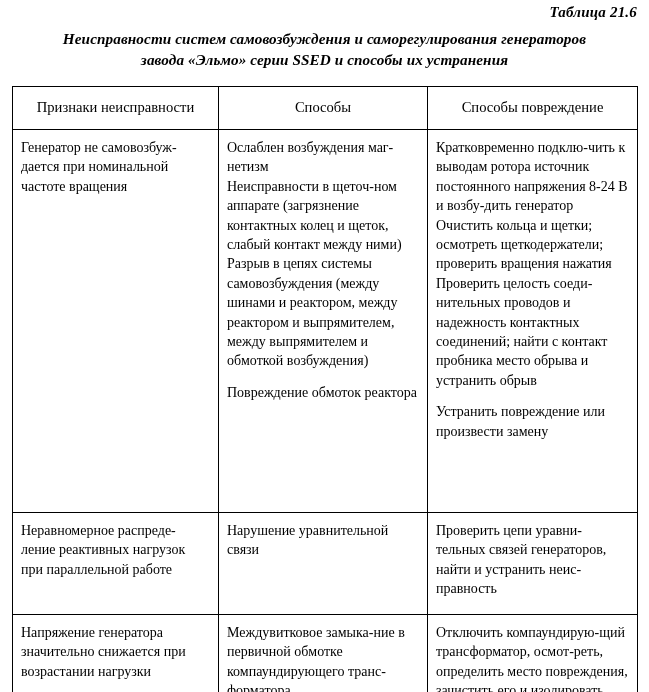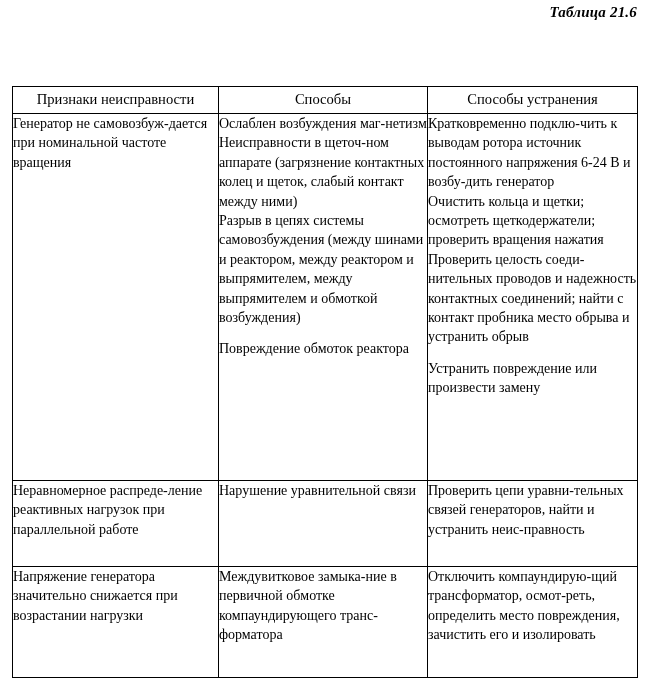--- a/index.html
+++ b/index.html
@@ -58,21 +58,21 @@
     table-layout: fixed;
     border: 1.6px solid #000;
   }
   .grid col.c1 { width: 206px; }
   .grid col.c2 { width: 209px; }
   .grid col.c3 { width: 210px; }
 
   .grid td, .grid th {
     border: 1.1px solid #000;
     vertical-align: top;
-    padding: 0;
+    padding: 8px;
     font-weight: normal;
   }
 
   
   .hdr-cell {
     text-align: center;
     font-size: 14.6px;
     line-height: 25px;
     height: 26px;
     padding: 0 4px;
@@ -98,50 +98,54 @@
 
   .row1-c1 { height: 366px; }
 </style>
 </head>
 <body>
 
 <div class="page">
 
   <div class="table-number">Таблица 21.6</div>
 
+  <div class="title-block">
+    <span class="title-line">Неисправности систем самовозбуждения и саморегулирования генераторов</span>
+    <span class="title-line">завода «Эльмо» серии SSED и способы их устранения</span>
+  </div>
 
   <table class="grid">
     <colgroup>
       <col class="c1">
         <col class="c2">
         <col class="c3">
     </colgroup>
     <thead>
       <tr>
         <th class="hdr-cell">Признаки неисправности</th>
         <th class="hdr-cell">Способы</th>
-        <th class="hdr-cell">Способы устранения</th>
+        <th class="hdr-cell">Способы повреждение</th>
       </tr>
     </thead>
     <tbody>
 
       <tr>
         <td class="body-cell row1-c1">Генератор не самовозбуж-дается при номинальной частоте вращения</td>
 
         <td class="body-cell">
           <span class="blk">Ослаблен возбуждения маг-нетизм</span>
           <span class="sp-c2-b2"></span>
           <span class="blk">Неисправности в щеточ-ном аппарате (загрязнение контактных колец и щеток, слабый контакт между ними)</span>
           <span class="sp-c2-b3"></span>
           <span class="blk">Разрыв в цепях системы самовозбуждения (между шинами и реактором, между реактором и выпрямителем, между выпрямителем и обмоткой возбуждения)</span>
           <span class="blk">Повреждение обмоток реактора</span>
         </td>
 
         <td class="body-cell">
-          <span class="blk">Кратковременно подклю-чить к выводам ротора источник постоянного напряжения 6-24 В и возбу-дить генератор</span>
+          <span class="blk">Кратковременно подклю-чить к выводам ротора источник постоянного напряжения 8-24 В и возбу-дить генератор</span>
           <span class="sp-c3-b2"></span>
           <span class="blk">Очистить кольца и щетки; осмотреть щеткодержатели; проверить вращения нажатия</span>
           <span class="sp-c3-b3"></span>
           <span class="blk">Проверить целость соеди-нительных проводов и надежность контактных соединений; найти с контакт пробника место обрыва и устранить обрыв</span>
           <span class="blk">Устранить повреждение или произвести замену</span>
         </td>
       </tr>
 
       <tr>
         <td class="body-cell" style="height:85px">Неравномерное распреде-ление реактивных нагрузок при параллельной работе</td>

